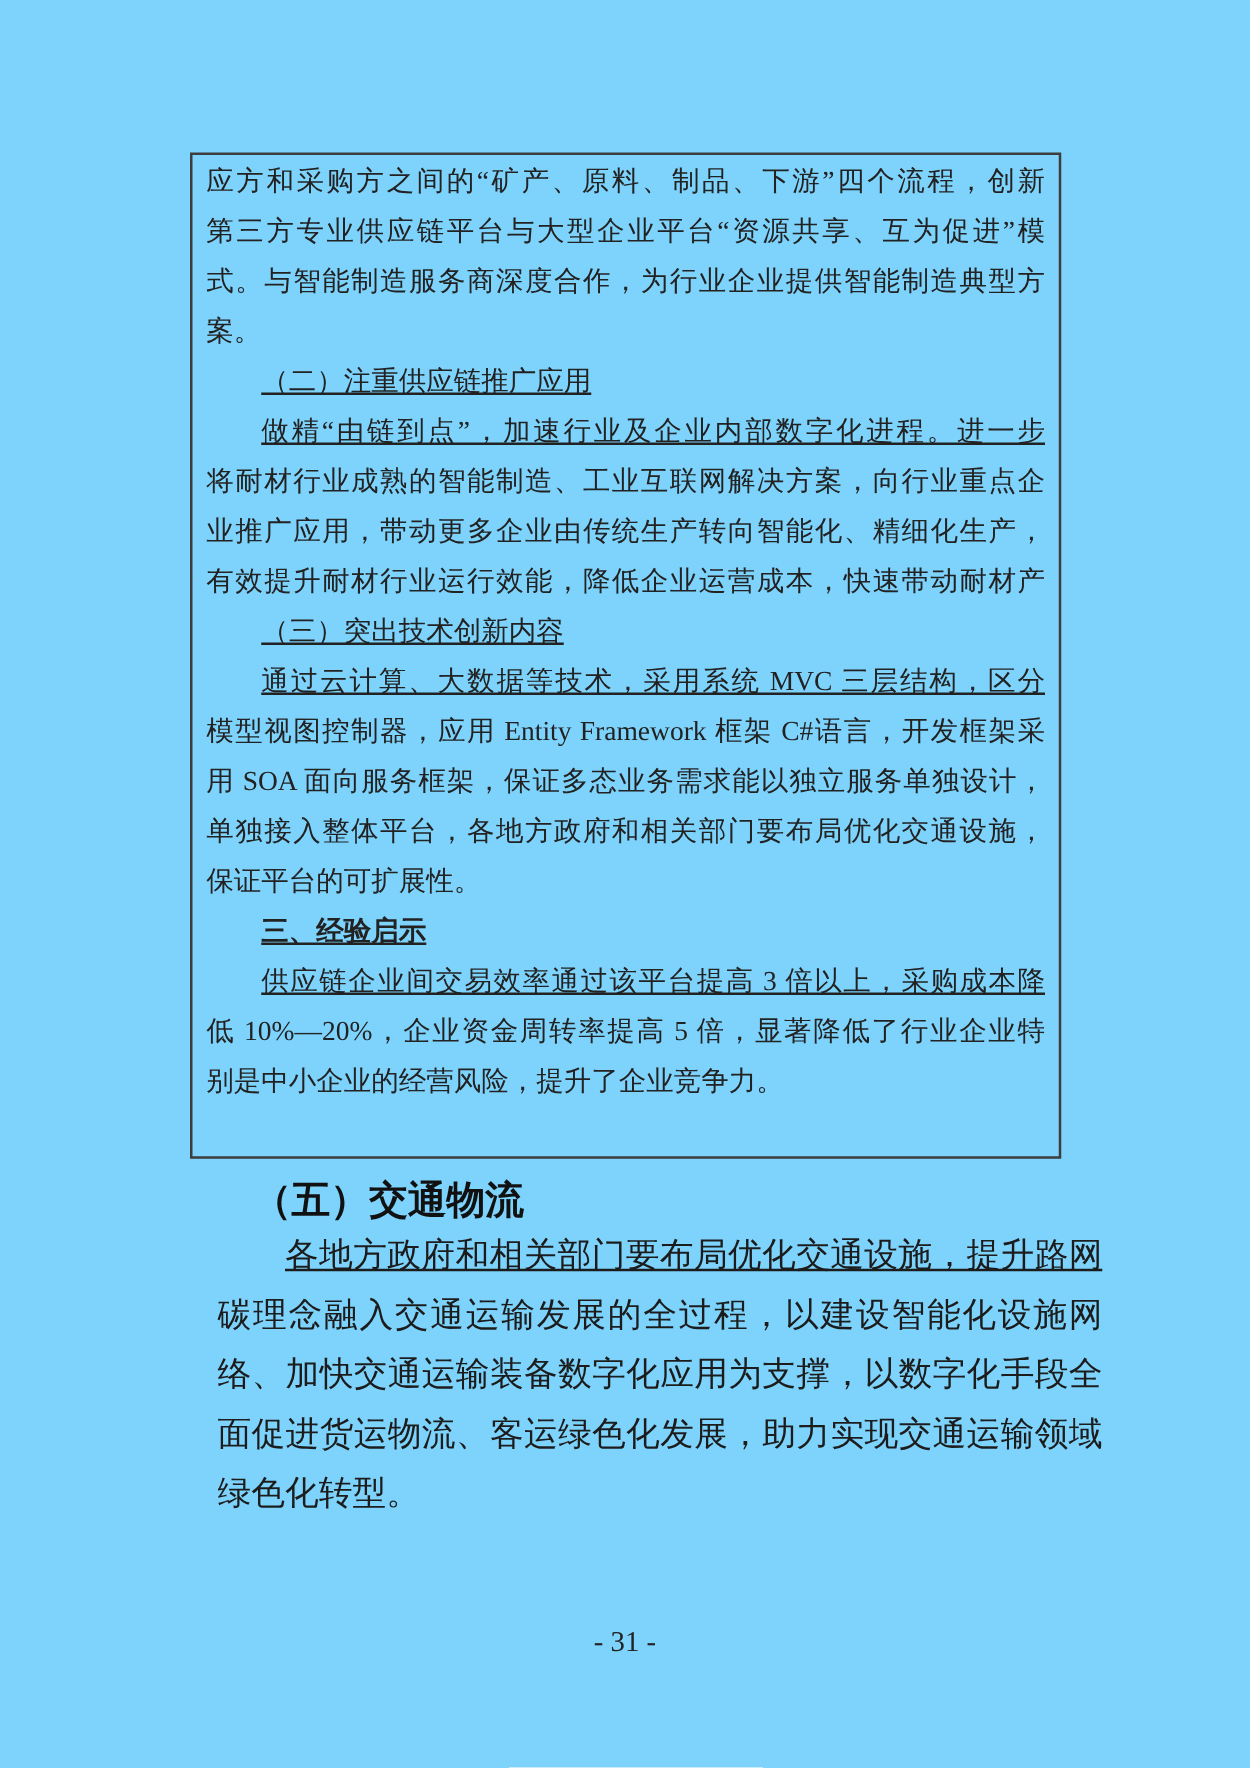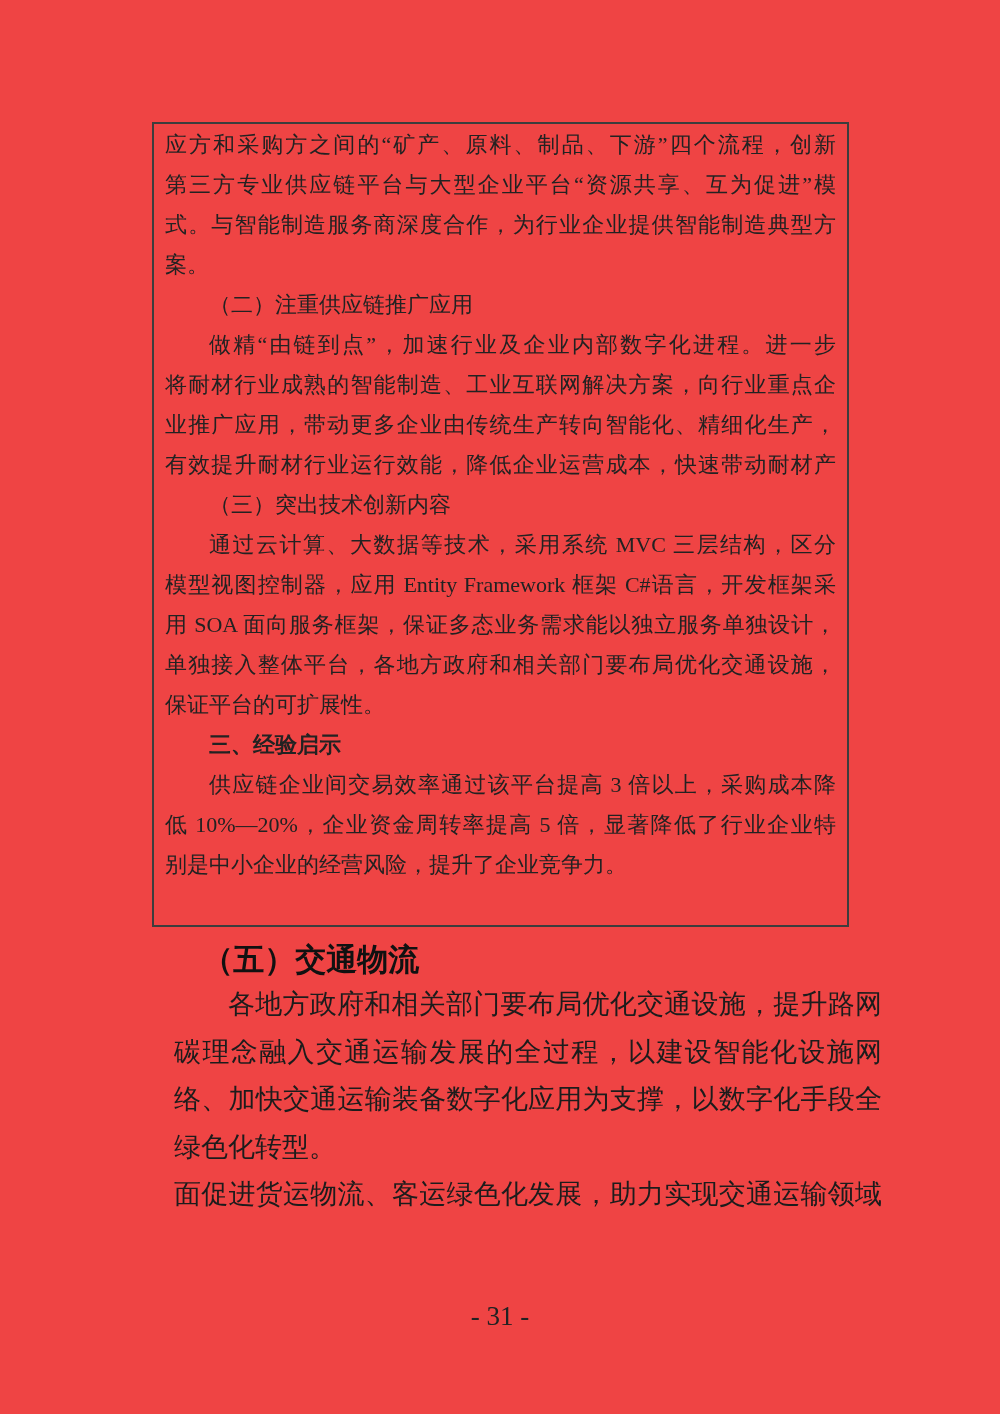--- a/index.html
+++ b/index.html
@@ -1,20 +1,20 @@
 <!DOCTYPE html>
 <html><head>
 <meta charset="utf-8">
 <style>
   html, body { margin: 0; padding: 0; background: #ffffff; }
   .page {
     position: relative;
     width: 1000px;
     height: 1414px;
-    background: #ef4444;
+    background: #7dd3fc;
     color: #1c1c1c;
     font-family: "Liberation Serif", "DejaVu Serif", serif;
     overflow: hidden;
   }
   .boxed-text {
     position: absolute;
     left: 152px;
     top: 122px;
     width: 697px;
     height: 805px;
@@ -36,21 +36,21 @@
     line-height: 47.6px;
     font-size: 27px;
     text-align: left;
     overflow: hidden;
     color: #1c1c1c;
   }
   .justify {
     text-align: justify;
     text-align-last: justify;
   }
-  .indent { text-indent: 2em; }
+  .indent { text-indent: 2em; text-decoration: underline; }
   .bold { font-weight: bold; }
   .section-heading {
     position: absolute;
     left: 148px;
     top: 938px;
     width: 708px;
     height: 44px;
     line-height: 44px;
     font-size: 31px;
     font-weight: bold;
@@ -63,21 +63,21 @@
     top: 981px;
     width: 708px;
     margin-left: 28px;
   }
   .page-number {
     position: absolute;
     left: 0;
     top: 1301px;
     width: 1000px;
     text-align: center;
-    font-size: 27px;
+    font-size: 23px;
     color: #222222;
   }
 </style>
 </head>
 <body>
 
 <div class="page">
 
   <div class="boxed-text">
       <div class="box-line justify">应方和采购方之间的“矿产、原料、制品、下游”四个流程，创新</div>
@@ -100,19 +100,19 @@
       <div class="box-line justify">低 10%—20%，企业资金周转率提高 5 倍，显著降低了行业企业特</div>
       <div class="box-line">别是中小企业的经营风险，提升了企业竞争力。</div>
     </div>
 
   <div class="section-heading">（五）交通物流</div>
 
   <div class="big-paragraph">
       <div class="para-line indent justify">各地方政府和相关部门要布局优化交通设施，提升路网</div>
       <div class="para-line justify">碳理念融入交通运输发展的全过程，以建设智能化设施网</div>
       <div class="para-line justify">络、加快交通运输装备数字化应用为支撑，以数字化手段全</div>
+      <div class="para-line justify">面促进货运物流、客运绿色化发展，助力实现交通运输领域</div>
       <div class="para-line">绿色化转型。</div>
-      <div class="para-line justify">面促进货运物流、客运绿色化发展，助力实现交通运输领域</div>
     </div>
 
   <div class="page-number">- 31 -</div>
 
 </div>
 
 </body></html>

